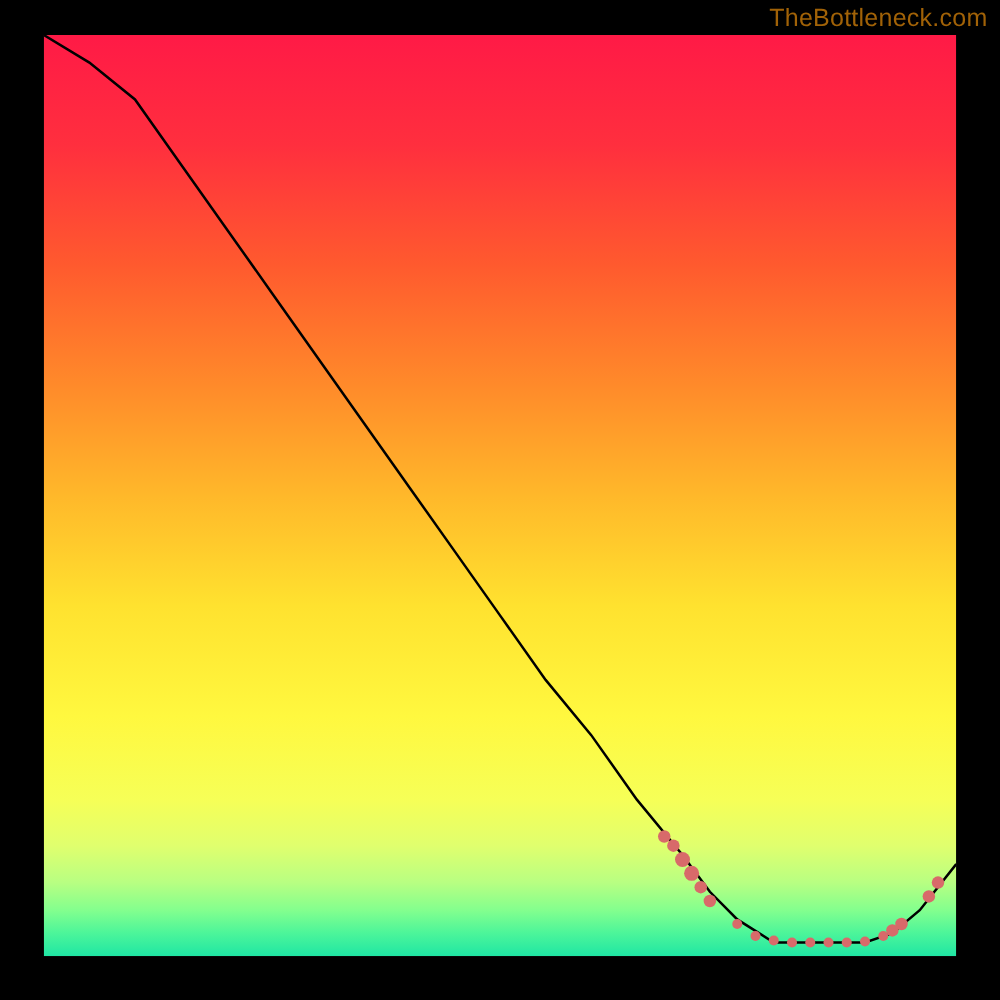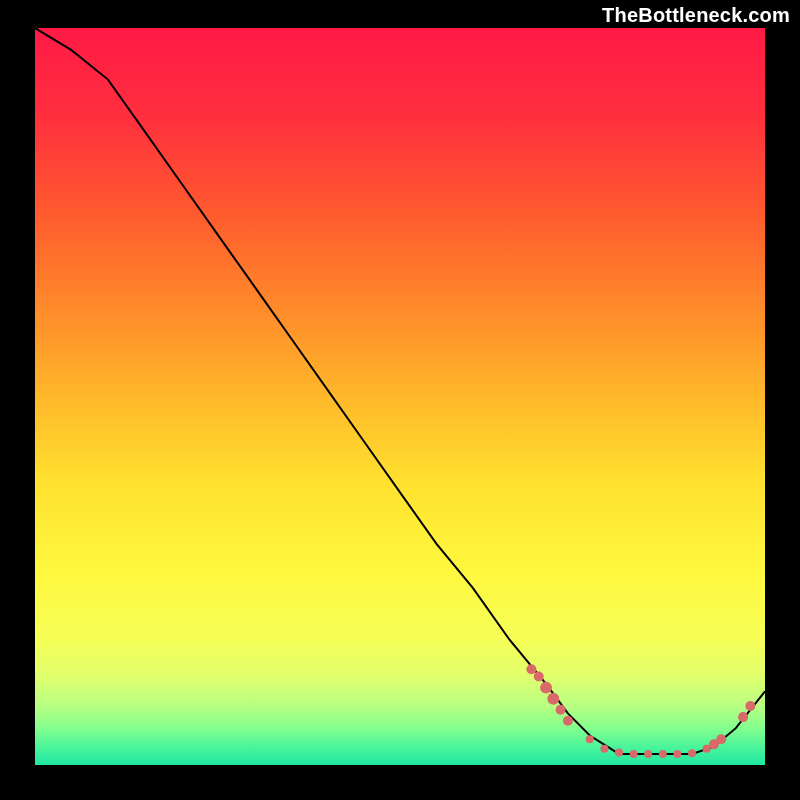--- a/index.html
+++ b/index.html
@@ -9,22 +9,22 @@
     background: #000;
     position: relative;
     overflow: hidden;
     font-family: Arial, Helvetica, sans-serif;
   }
   .watermark {
     position: absolute;
     top: 4px;
     right: 10px;
     font-size: 20px;
-    color: #ffffff;
-    font-weight: 700;
+    color: #a16207;
+    font-weight: 400;
     letter-spacing: 0.2px;
   }
   .plot {
     position: absolute;
     left: 35px;
     top: 28px;
     width: 730px;
     height: 737px;
   }
   .gradient-bg {

